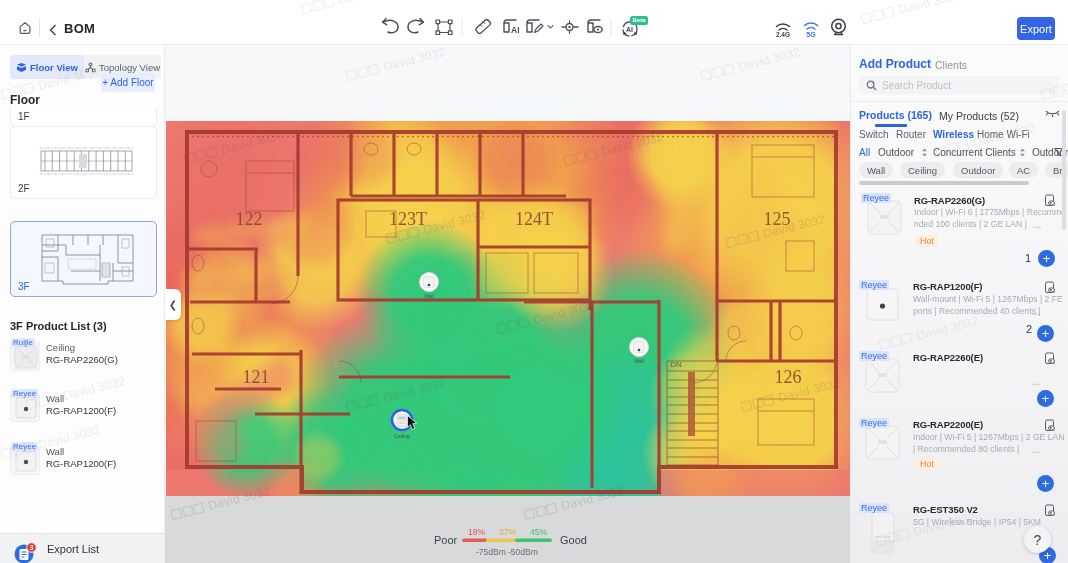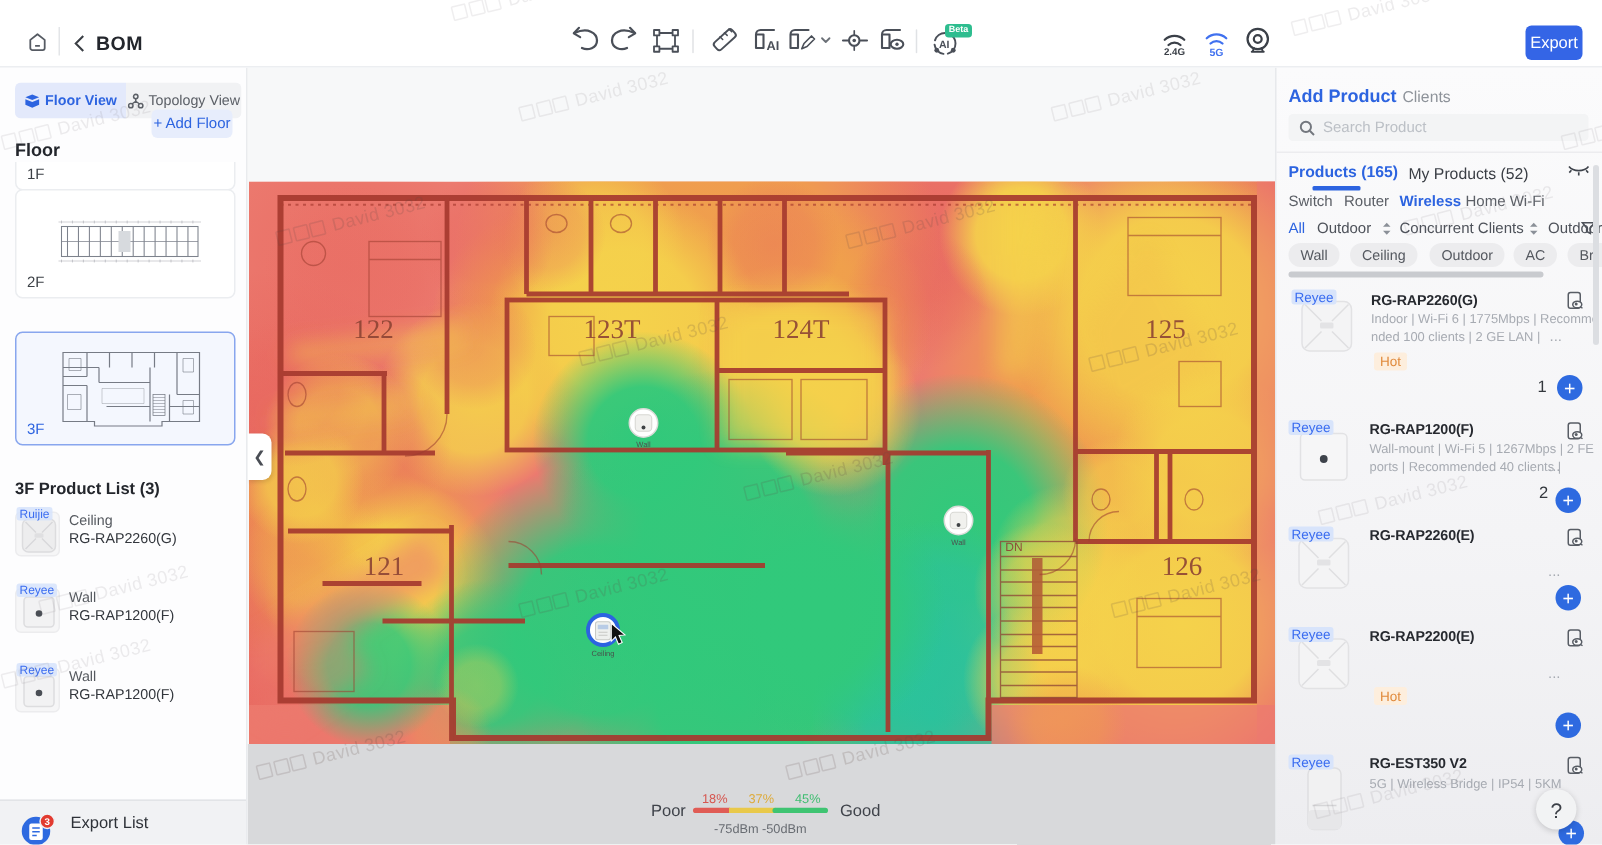--- a/index.html
+++ b/index.html
@@ -568,20 +568,21 @@
         <path d="M3 3 L14 14 M32 3 L21 14 M3 32 L14 21 M32 32 L21 21" stroke="#dfdfe1" fill="none"></path>
         <rect x="13" y="15" width="9" height="4" rx="1" fill="#e3e3e5"></rect>
       </svg></div>
 <div class="rtitle" style="left:62px;top:374px;">RG-RAP2200(E)</div>
 <div class="rp" style="left:193px;top:374px;"><svg width="12" height="13" viewBox="0 0 12 13" fill="none" stroke="#585d65" stroke-width="1">
         <rect x="1.5" y="1" width="8" height="10.5" rx="1.5"></rect>
         <ellipse cx="7.5" cy="9" rx="3" ry="2.2" fill="#fbfbfc"></ellipse>
         <circle cx="6.8" cy="8.7" r="1" fill="#585d65" stroke="none"></circle>
         <path d="M9.5 10.5 l1.5 1"></path>
       </svg></div>
+<div class="rdesc" style="left:62px;top:387px;">Indoor | Wi-Fi 5 | 1267Mbps | 2 GE LAN<br>| Recommended 80 clients |</div>
 <div class="rp" style="left:181px;top:399px;color:#a7abb2;font-size:10px;">...</div>
 <div class="hot" style="left:65px;top:413px;">Hot</div>
 <div class="plus" style="left:186px;top:430px;">+</div>
 
 <div class="rbrand" style="left:8px;top:458px;">Reyee</div>
 <div class="rthumb" style="left:16px;top:465px;"><svg width="32" height="45" viewBox="0 0 32 45">
         <rect x="5" y="2" width="22" height="41" rx="4" fill="#f1f1f2" stroke="#dedee0"></rect>
         <path d="M8 27 h16" stroke="#d5d5d7"></path>
         <rect x="5" y="30" width="22" height="13" rx="3" fill="#e7e7e9"></rect>
       </svg></div>

